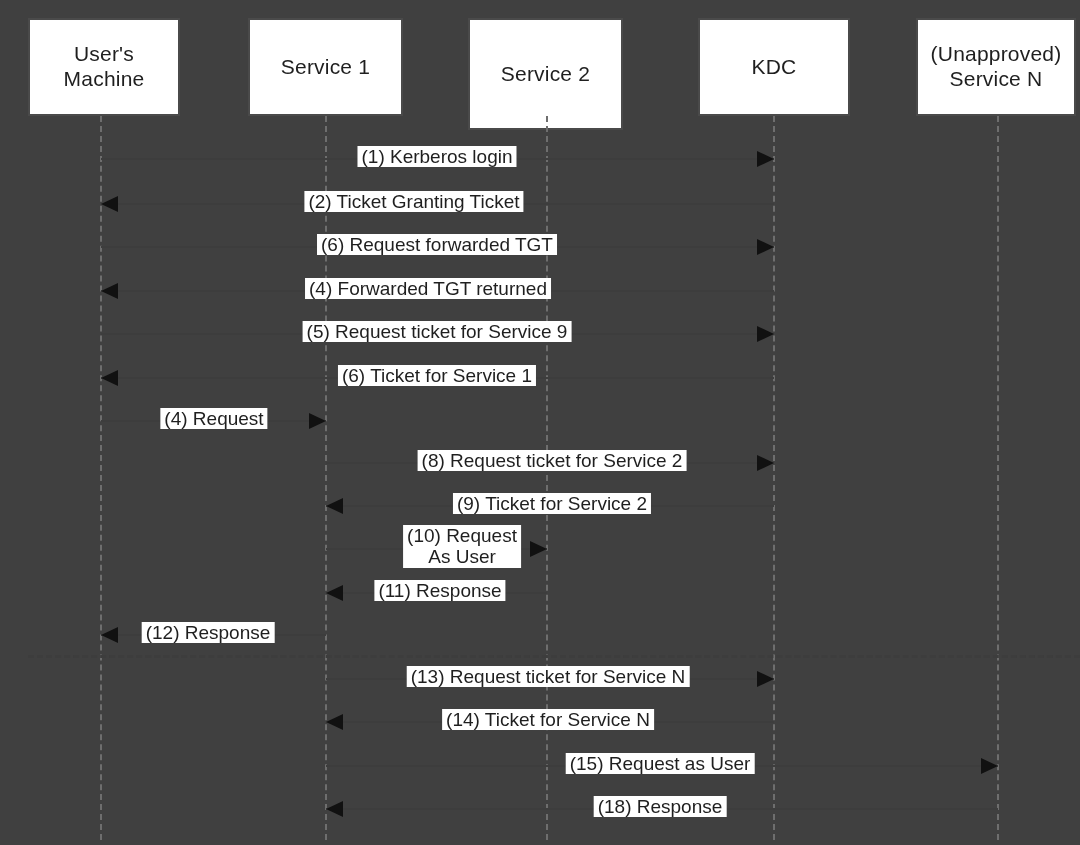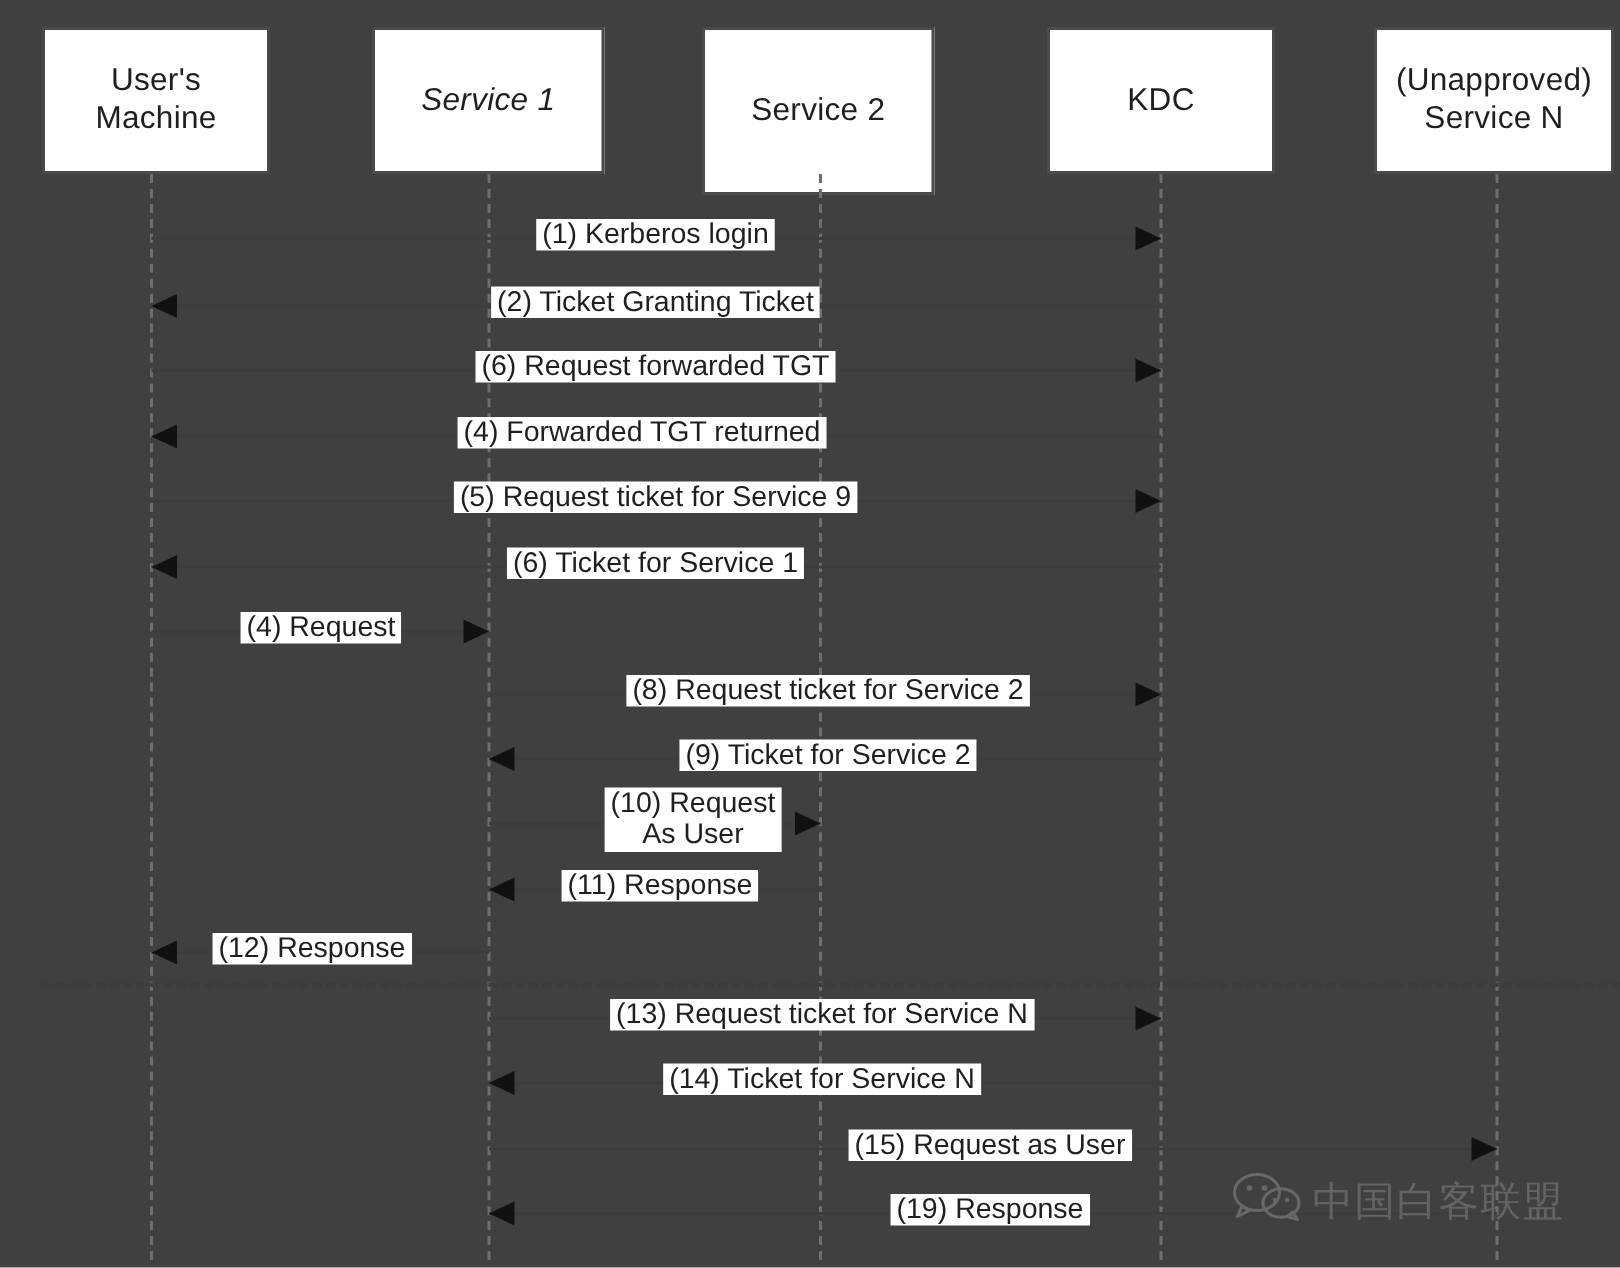--- a/index.html
+++ b/index.html
@@ -103,21 +103,21 @@
 
 <div id="diagram-root">
 
   <div id="actors-layer">
       <div class="actor-box" style="left: 28px; top: 18px; width: 152px; height: 98px;">
         <div>
           <span class="actor-label">User's</span>
           <span class="actor-label">Machine</span>
         </div>
       </div>
-      <div class="actor-box" style="left: 248px; top: 18px; width: 155px; height: 98px; font-style: italic;">
+      <div class="actor-box" style="left: 248px; top: 18px; width: 155px; height: 98px;">
         <div>
           <span class="actor-label">Service 1</span>
         </div>
       </div>
       <div class="actor-box" style="left: 468px; top: 18px; width: 155px; height: 112px; text-align: center;">
         <div>
           <span class="actor-label">Service 2</span>
         </div>
       </div>
       <div class="actor-box" style="left: 698px; top: 18px; width: 152px; height: 98px;">
@@ -138,21 +138,21 @@
       <div class="lifeline" style="left: 546px; top: 116px; height: 724px;"></div>
       <div class="lifeline" style="left: 773px; top: 116px; height: 724px;"></div>
       <div class="lifeline" style="left: 997px; top: 116px; height: 724px;"></div>
     </div>
   <div id="messages-layer">
       <div class="msg" style="left: 101px; top: 158px; width: 673px;"></div>
       <div class="arrowhead right" style="top: 151px; left: 757px;"></div>
       <div class="msg-label" style="left: 437px; top: 146px;">(1) Kerberos login</div>
       <div class="msg" style="left: 101px; top: 203px; width: 673px;"></div>
       <div class="arrowhead left" style="top: 196px; left: 101px;"></div>
-      <div class="msg-label" style="left: 437px; top: 191px;">(2) Ticket Granting Ticket</div>
+      <div class="msg-label" style="left: 414px; top: 191px;">(2) Ticket Granting Ticket</div>
       <div class="msg" style="left: 101px; top: 246px; width: 673px;"></div>
       <div class="arrowhead right" style="top: 239px; left: 757px;"></div>
       <div class="msg-label" style="left: 437px; top: 234px;">(6) Request forwarded TGT</div>
       <div class="msg" style="left: 101px; top: 290px; width: 673px;"></div>
       <div class="arrowhead left" style="top: 283px; left: 101px;"></div>
       <div class="msg-label" style="left: 428px; top: 278px;">(4) Forwarded TGT returned</div>
       <div class="msg" style="left: 101px; top: 333px; width: 673px;"></div>
       <div class="arrowhead right" style="top: 326px; left: 757px;"></div>
       <div class="msg-label" style="left: 437px; top: 321px;">(5) Request ticket for Service 9</div>
       <div class="msg" style="left: 101px; top: 377px; width: 673px;"></div>
@@ -181,34 +181,19 @@
       <div class="arrowhead right" style="top: 671px; left: 757px;"></div>
       <div class="msg-label" style="left: 548px; top: 666px;">(13) Request ticket for Service N</div>
       <div class="msg" style="left: 326px; top: 721px; width: 448px;"></div>
       <div class="arrowhead left" style="top: 714px; left: 326px;"></div>
       <div class="msg-label" style="left: 548px; top: 709px;">(14) Ticket for Service N</div>
       <div class="msg" style="left: 326px; top: 765px; width: 672px;"></div>
       <div class="arrowhead right" style="top: 758px; left: 981px;"></div>
       <div class="msg-label" style="left: 660px; top: 753px;">(15) Request as User</div>
       <div class="msg" style="left: 326px; top: 808px; width: 672px;"></div>
       <div class="arrowhead left" style="top: 801px; left: 326px;"></div>
-      <div class="msg-label" style="left: 660px; top: 796px;">(19) Response</div>
+      <div class="msg-label" style="left: 660px; top: 796px;">(18) Response</div>
     </div>
 
   <div class="separator" id="phase-separator" style="left: 28px; top: 655px; width: 1052px;"></div>
 
-  <div class="watermark" id="watermark" style="left: 822px; top: 782px;">
-    <span>
-      <svg width="46" height="32" viewBox="0 0 46 32" aria-hidden="true">
-        <ellipse cx="16" cy="13" rx="15" ry="12" fill="none" stroke="#9a9a9a" stroke-width="2"></ellipse>
-        <path d="M6 22 L3 29 L11 25 Z" fill="none" stroke="#9a9a9a" stroke-width="2" stroke-linejoin="round"></path>
-        <circle cx="11" cy="10" r="1.9" fill="#9a9a9a"></circle>
-        <circle cx="21" cy="10" r="1.9" fill="#9a9a9a"></circle>
-        <ellipse cx="32" cy="20" rx="12" ry="9.5" fill="none" stroke="#9a9a9a" stroke-width="2"></ellipse>
-        <path d="M40 26 L43 31 L36 29 Z" fill="none" stroke="#9a9a9a" stroke-width="2" stroke-linejoin="round"></path>
-        <circle cx="28" cy="18" r="1.5" fill="#9a9a9a"></circle>
-        <circle cx="36" cy="18" r="1.5" fill="#9a9a9a"></circle>
-      </svg>
-    </span>
-    <span class="wm-text">中国白客联盟</span>
-  </div>
 
 </div>
 
 </body></html>

